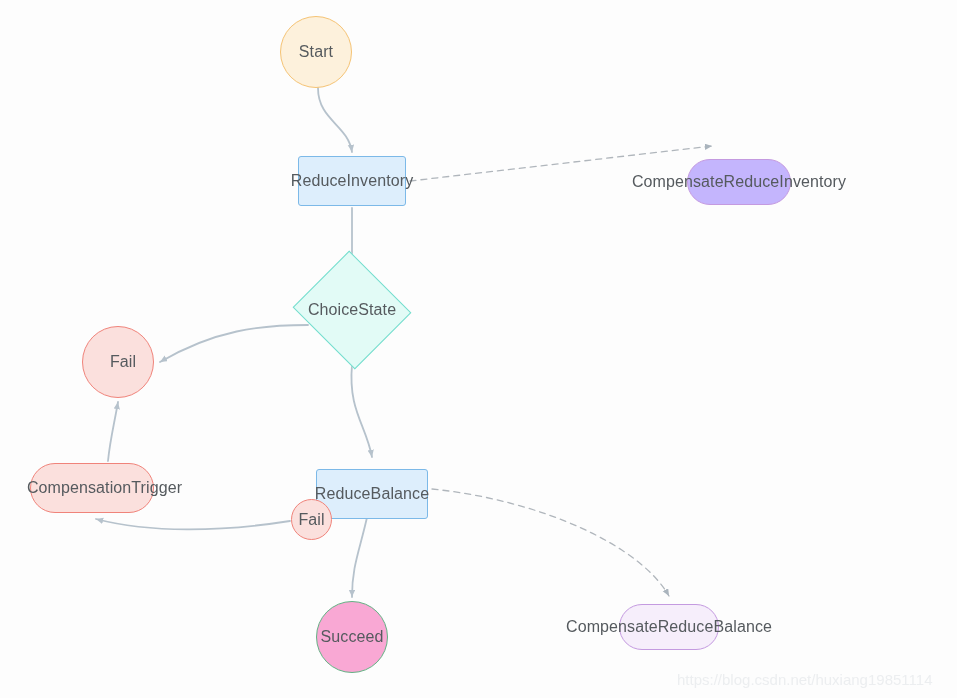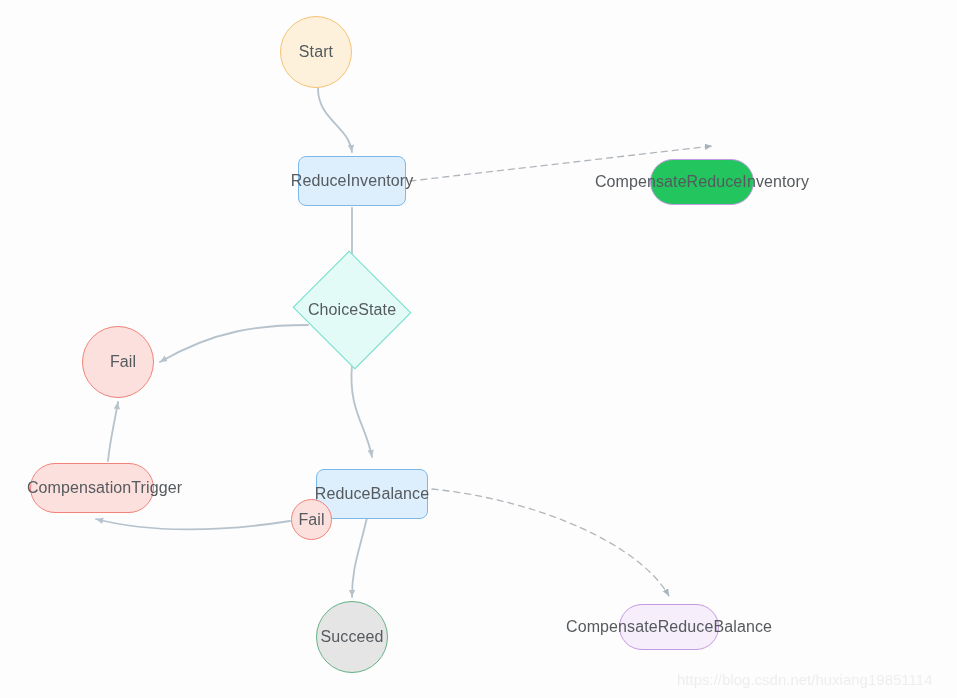--- a/index.html
+++ b/index.html
@@ -40,21 +40,21 @@
   .node-label {
     pointer-events: none;
   }
 
   
   .shape-circle {
     border-radius: 50%;
   }
   
   .shape-rrect {
-    border-radius: 8px;
+    border-radius: 3px;
   }
   
   .shape-stadium {
     border-radius: 999px;
   }
   
   .shape-diamond {
     background: transparent !important;
     border: none !important;
   }
@@ -107,40 +107,40 @@
       </g>
   </svg>
 
   <div id="nodes-group">
       <div class="node shape-circle" style="left: 280px; top: 16px; width: 72px; height: 72px; background: rgb(253, 241, 220); border: 1.4px solid rgb(245, 195, 116);">
         <span class="node-label" style="color: rgb(85, 90, 94);">Start</span>
       </div>
       <div class="node shape-rrect" style="left: 298px; top: 156px; width: 108px; height: 50px; background: rgb(221, 238, 252); border: 1.4px solid rgb(124, 185, 232);">
         <span class="node-label" style="color: rgb(85, 90, 94);">ReduceInventory</span>
       </div>
-      <div class="node shape-stadium" style="left: 650px; top: 159px; width: 104px; height: 46px; background: #22c55e; border: 1.4px solid rgb(196, 154, 224);">
+      <div class="node shape-stadium" style="left: 687px; top: 159px; width: 104px; height: 46px; background: #c4b5fd; border: 1.4px solid rgb(196, 154, 224);">
         <span class="node-label" style="color: rgb(85, 90, 94);">CompensateReduceInventory</span>
       </div>
       <div class="node shape-diamond" style="left: 308px; top: 270px; width: 88px; height: 80px;">
         <div class="diamond-body" style="background: rgb(226, 251, 246); border: 1.4px solid rgb(114, 221, 205);"></div>
         <span class="node-label diamond-label" style="color: rgb(85, 90, 94);">ChoiceState</span>
       </div>
       <div class="node shape-circle" style="left: 82px; top: 326px; width: 72px; height: 72px; background: rgb(251, 224, 221); border: 1.4px solid rgb(240, 131, 122);">
         <span class="node-label" style="color: rgb(85, 90, 94); margin-left: 10px;">Fail</span>
       </div>
       <div class="node shape-stadium" style="left: 30px; top: 463px; width: 124px; height: 50px; background: rgb(251, 224, 221); border: 1.4px solid rgb(240, 131, 122);">
         <span class="node-label" style="color: rgb(85, 90, 94); margin-left: 25px;">CompensationTrigger</span>
       </div>
       <div class="node shape-rrect" style="left: 316px; top: 461px; width: 112px; height: 50px; background: rgb(221, 238, 252); border: 1.4px solid rgb(124, 185, 232); margin-top: 8px;">
         <span class="node-label" style="color: rgb(85, 90, 94);">ReduceBalance</span>
       </div>
       <div class="node shape-circle" style="left: 291px; top: 499px; width: 41px; height: 41px; background: rgb(251, 224, 221); border: 1.4px solid rgb(240, 131, 122);">
         <span class="node-label" style="color: rgb(85, 90, 94);">Fail</span>
       </div>
-      <div class="node shape-circle" style="left: 316px; top: 601px; width: 72px; height: 72px; background: #e5e5e5; border: 1.4px solid rgb(99, 177, 132);">
+      <div class="node shape-circle" style="left: 316px; top: 601px; width: 72px; height: 72px; background: #f9a8d4; border: 1.4px solid rgb(99, 177, 132);">
         <span class="node-label" style="color: rgb(85, 90, 94);">Succeed</span>
       </div>
       <div class="node shape-stadium" style="left: 619px; top: 604px; width: 100px; height: 46px; background: rgb(246, 238, 251); border: 1.4px solid rgb(196, 154, 224);">
         <span class="node-label" style="color: rgb(85, 90, 94);">CompensateReduceBalance</span>
       </div>
     </div>
 
   <div class="watermark" style="left: 677px; top: 671px; color: rgb(236, 238, 240);">https://blog.csdn.net/huxiang19851114</div>
 
 </div>

